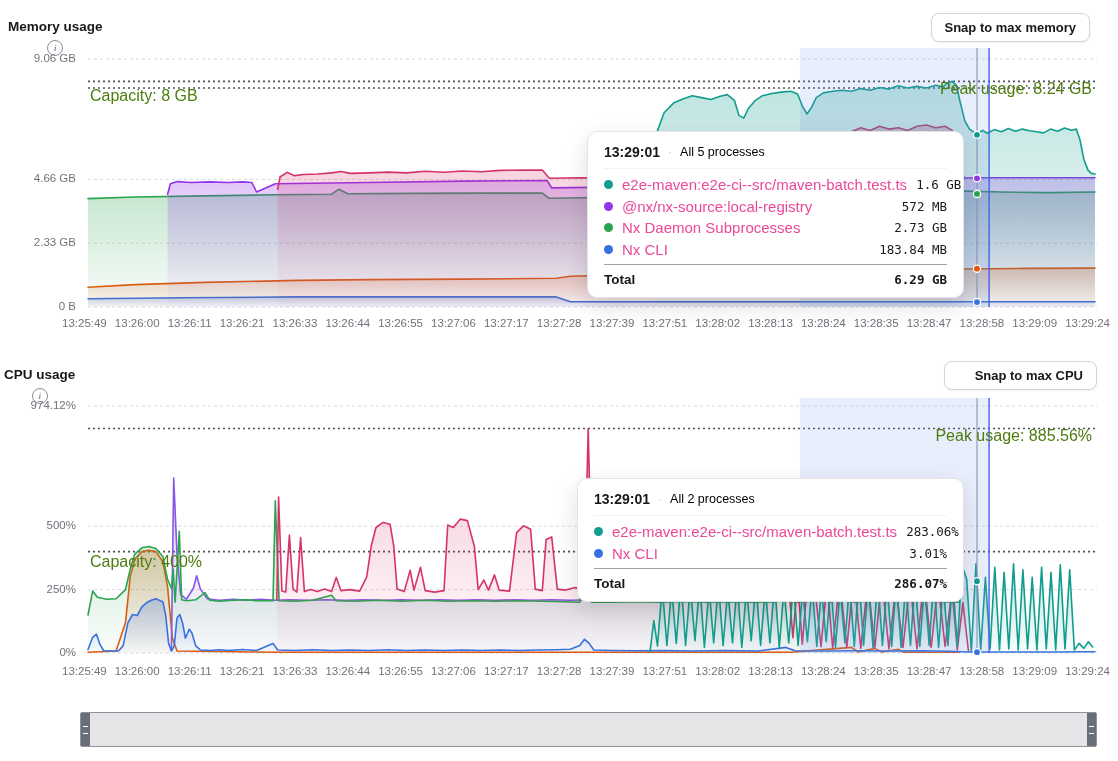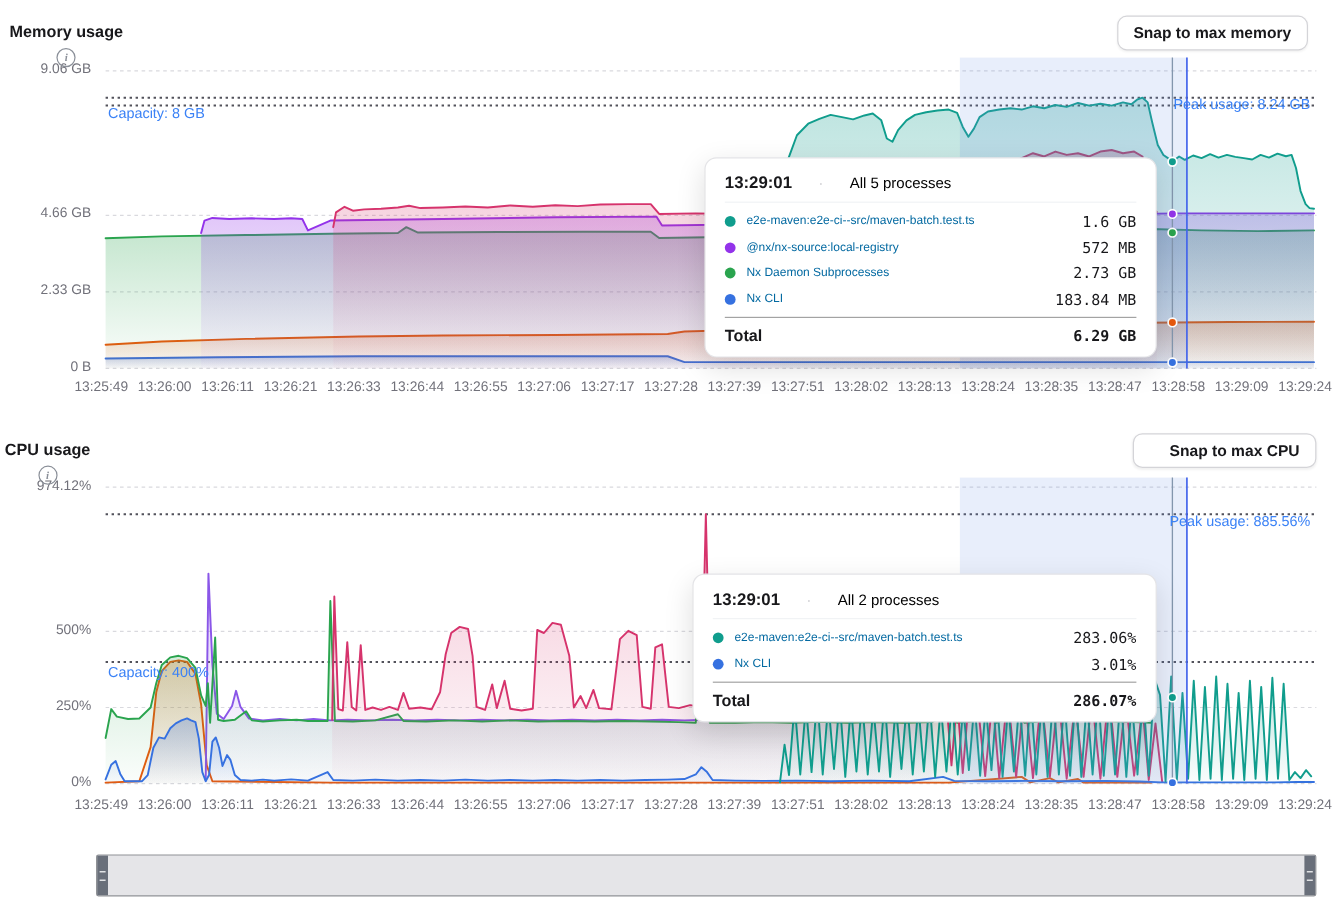--- a/index.html
+++ b/index.html
@@ -10,31 +10,31 @@
        display:flex;align-items:center;gap:6px;flex-direction:column;}
   .info-icon{width:14px;height:14px;border:1.2px solid #8a8f98;border-radius:50%;
        color:#8a8f98;font-size:9px;font-weight:600;display:flex;align-items:center;justify-content:center;
        font-family:"Liberation Serif",serif;font-style:italic;}
   .snap-btn{position:absolute;z-index:4;height:29px;padding:0 13px;background:#fff;
        border:1px solid #d4d4d8;border-radius:8px;font-size:13px;font-weight:600;color:#18181b;
        display:flex;align-items:center;box-shadow:0 1px 2px rgba(0,0,0,.06);cursor:pointer;white-space:nowrap;}
   .ylabel{position:absolute;left:0;width:76px;text-align:right;font-size:11.5px;color:#71717a;z-index:1;}
   .xlabels{position:absolute;left:62px;width:1048px;display:flex;justify-content:space-between;
        font-size:11.5px;color:#71717a;z-index:1;}
-  .annot{position:absolute;font-size:12px;color:#3b82f6;z-index:1;white-space:nowrap;}
+  .annot{position:absolute;font-size:16px;color:#4d7c0f;z-index:1;white-space:nowrap;}
   .tooltip{position:absolute;background:#fff;border:1px solid #e4e4e7;border-radius:10px;
        box-shadow:0 8px 24px rgba(0,0,0,.13);padding:8px 16px 10px;z-index:5;box-sizing:border-box;}
-  .tt-head{display:flex;align-items:flex-end;gap:22px;padding:4px 0 8px;border-bottom:1px solid #f1f3f5;}
+  .tt-head{display:flex;align-items:center;gap:8px;padding:4px 0 8px;border-bottom:1px solid #f1f3f5;}
   .tt-time{font-size:14px;font-weight:700;color:#18181b;}
   .tt-sep{color:#c6c6cb;font-size:12px;}
   .tt-sub{font-size:12.5px;color:#000000;}
   .tt-rows{padding-top:5px;}
   .tt-row{display:flex;align-items:center;gap:9px;height:21.5px;}
   .tt-dot{width:9px;height:9px;border-radius:50%;flex:none;}
-  .tt-name{font-size:10px;color:#0369a1;flex:1;white-space:nowrap;}
+  .tt-name{font-size:15px;color:#ec4899;flex:1;white-space:nowrap;}
   .tt-val{font-size:12.5px;font-family:"DejaVu Sans Mono",monospace;color:#18181b;white-space:nowrap;}
   .tt-total{display:flex;justify-content:space-between;align-items:center;border-top:1px solid #a3a3a3;
        margin-top:4px;padding-top:7px;font-weight:700;font-size:13.5px;}
   .tt-total .tt-val{font-weight:700;}
   .brush{position:absolute;left:80px;top:712px;width:1017px;height:35px;background:#e5e5e8;
        border:1px solid #909296;border-radius:2px;display:flex;justify-content:space-between;
        box-sizing:border-box;z-index:3;cursor:ew-resize;}
   .brush-handle{width:9px;height:100%;background:#696f7a;display:flex;align-items:center;justify-content:center;cursor:col-resize;}
   .grip{width:5px;height:6px;border-top:1.6px solid #fff;border-bottom:1.6px solid #fff;}
 </style>

